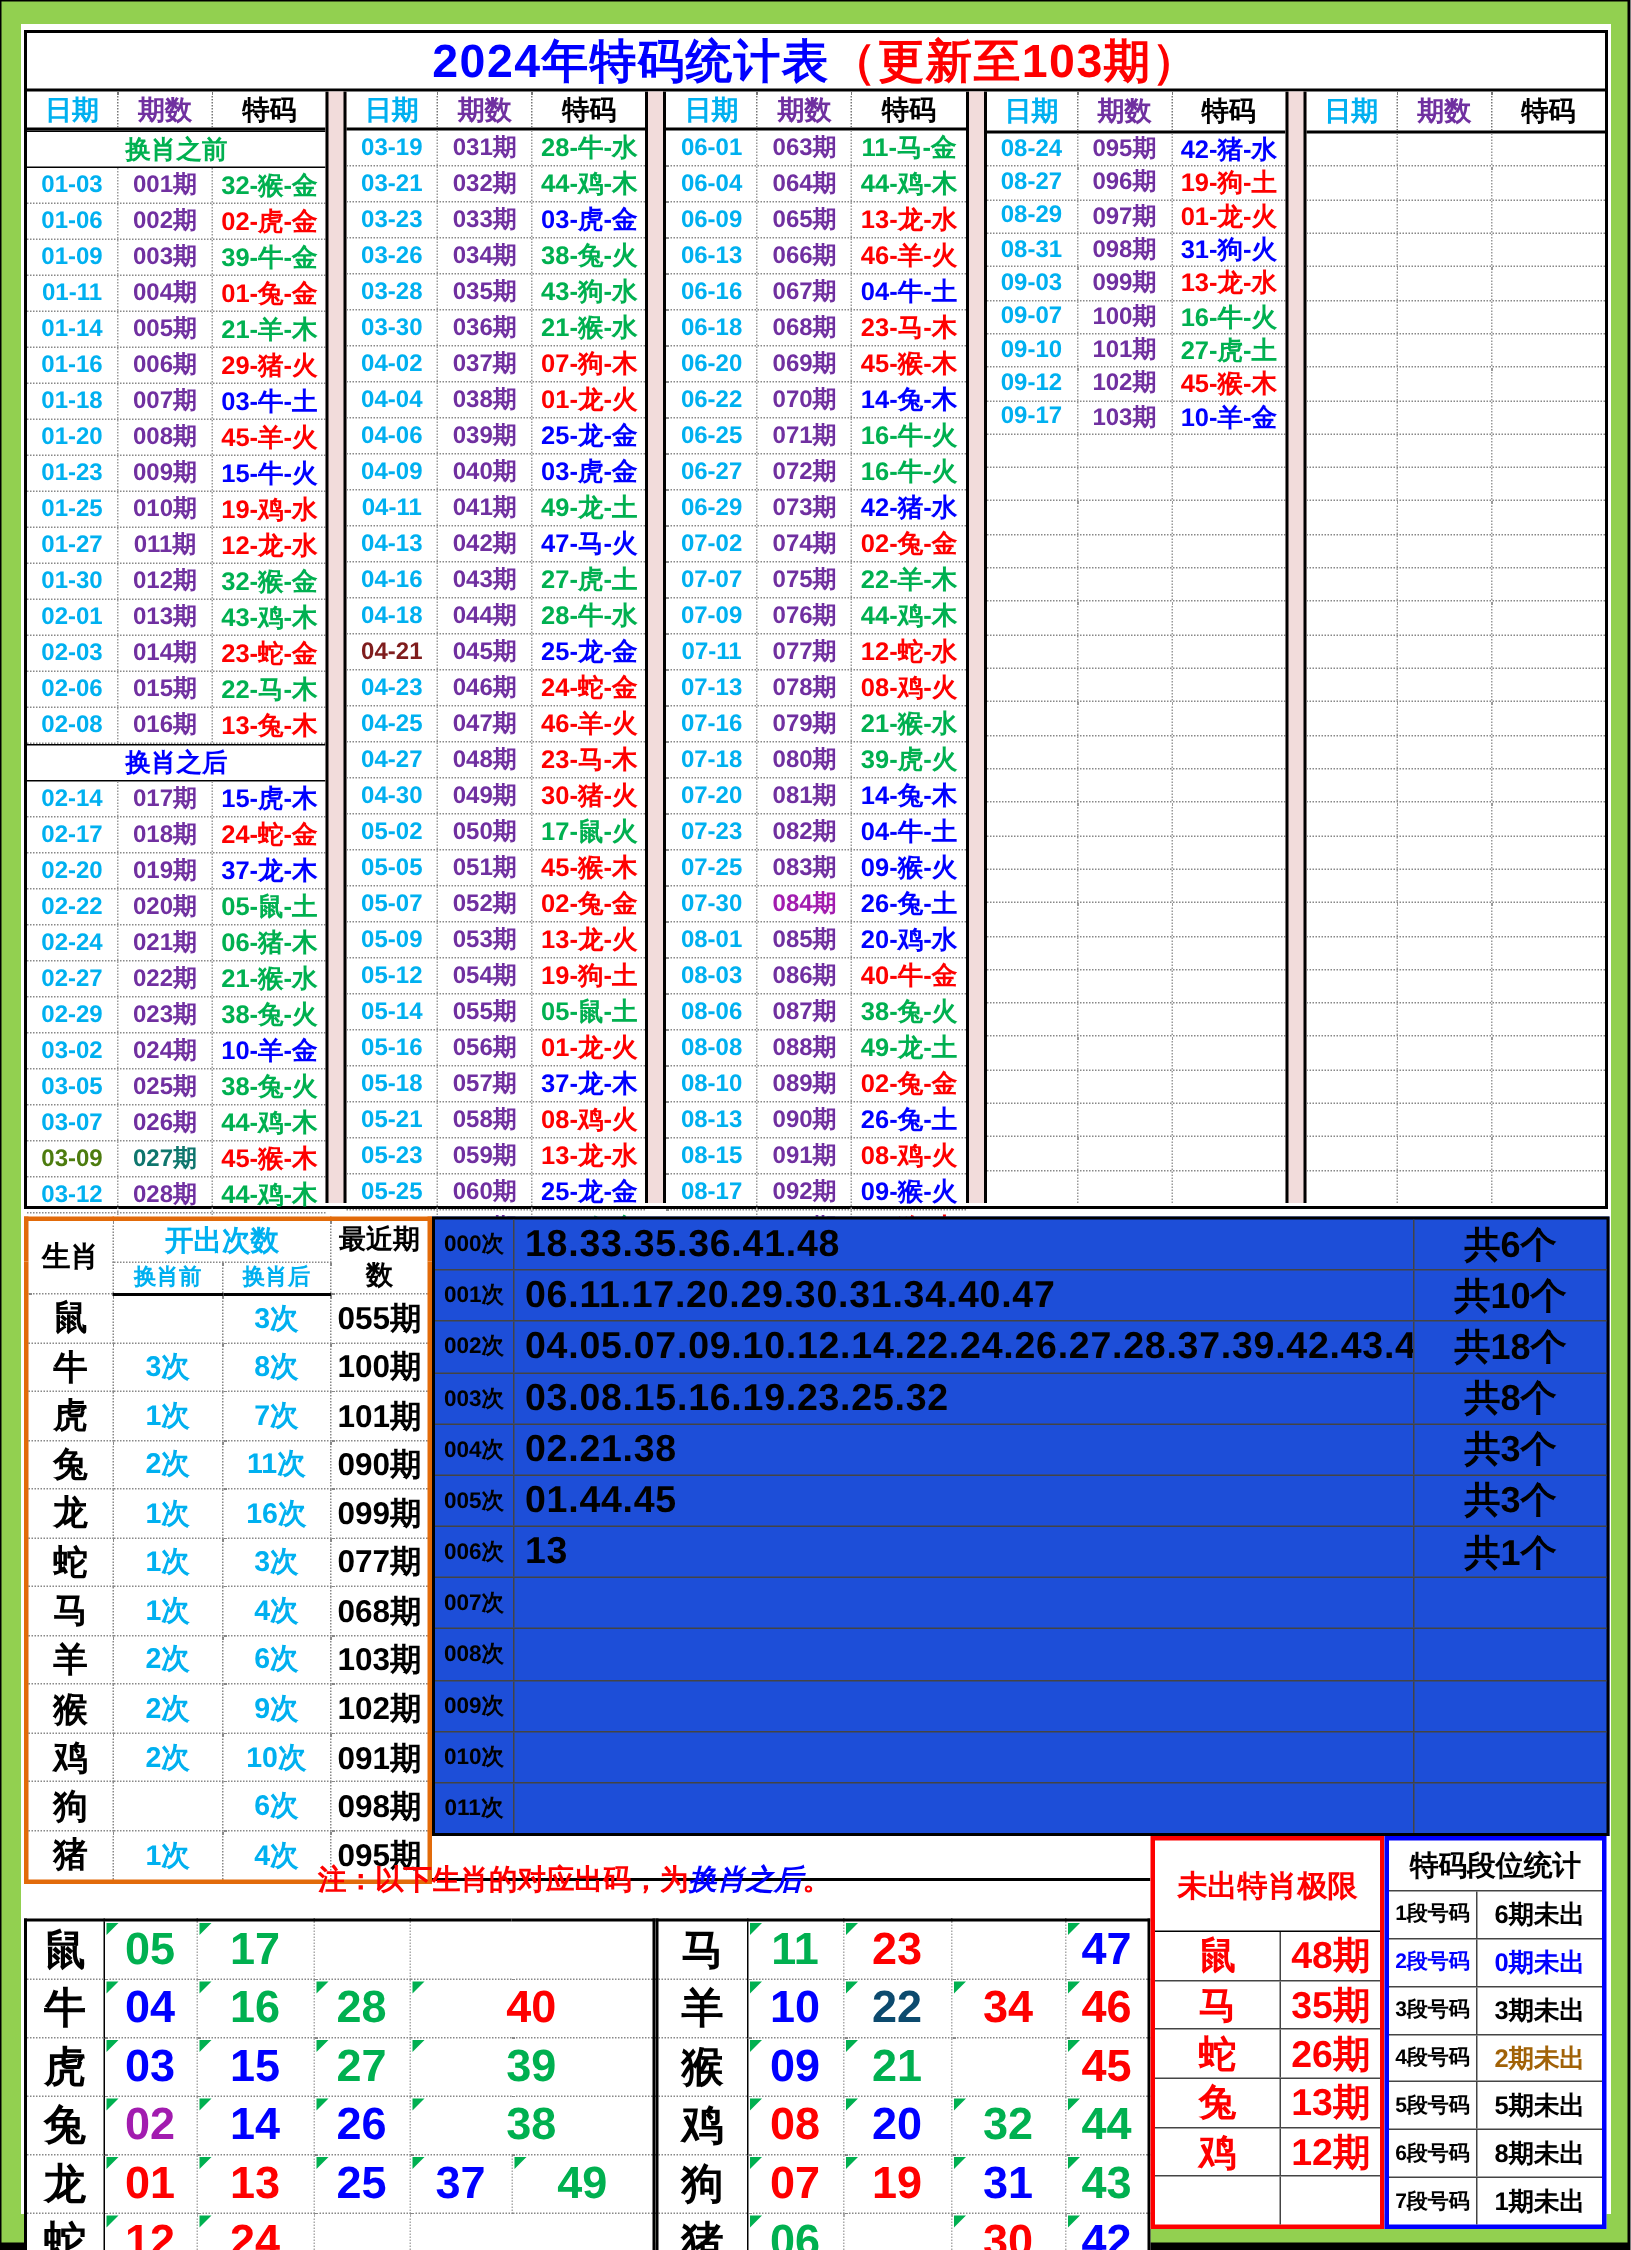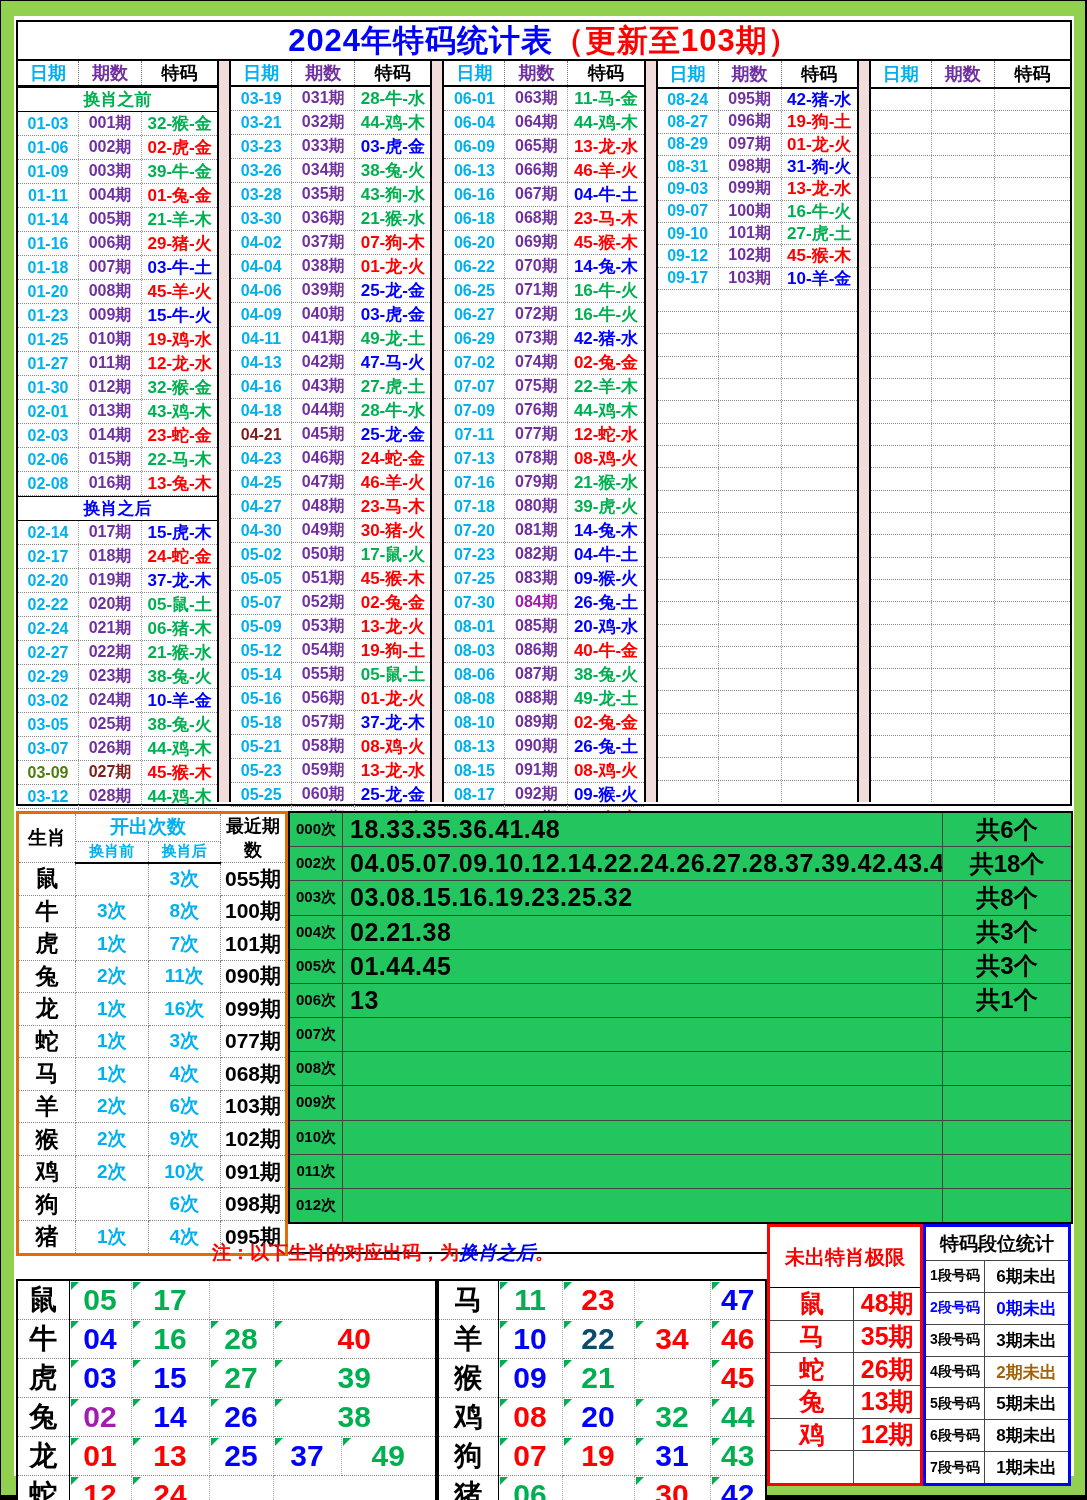--- a/index.html
+++ b/index.html
@@ -42,21 +42,21 @@
   #zstats tbody tr td{border-bottom:1px dotted #888;}
   #zstats tbody tr:last-child td{border-bottom:none;}
   .zs-name{font-size:23px;color:#000;}
   .zs-cnt{font-size:19px;color:#00B0F0;}
   .zs-rec{font-size:21px;color:#000;}
   #zstats th{font-size:19px;}
   .th-cyan{color:#00B0F0;}
   .th-small{font-size:15px !important;color:#00B0F0;}
 
   #freq{position:absolute;left:274px;top:0;width:785px;height:413px;border:2px solid #000;
-        display:flex;flex-direction:column;background:#22c55e;box-sizing:border-box;}
+        display:flex;flex-direction:column;background:#1d4ed8;box-sizing:border-box;}
   .frow{flex:1;display:flex;border-bottom:1px solid #444;min-height:0;}
   .frow:last-child{border-bottom:none;}
   .flabel{width:52px;display:flex;align-items:center;justify-content:center;
           font-size:15px;border-right:1px solid #444;}
   .fnums{flex:1;display:flex;align-items:center;padding-left:7px;font-size:25px;
          letter-spacing:0.5px;white-space:nowrap;overflow:hidden;}
   .fcount{width:128px;display:flex;align-items:center;justify-content:center;
           font-size:24px;border-left:1px solid #444;}
 
   #note-line{position:absolute;left:274px;top:441px;width:479px;border-top:2px solid #000;}
@@ -246,21 +246,21 @@
                 <span class="rc period" style="color: rgb(112, 48, 160);">025期</span>
                 <span class="rc code" style="color: rgb(0, 176, 80);">38-兔-火</span>
               </div>
               <div class="rrow">
                 <span class="rc date" style="color: rgb(0, 176, 240);">03-07</span>
                 <span class="rc period" style="color: rgb(112, 48, 160);">026期</span>
                 <span class="rc code" style="color: rgb(0, 176, 80);">44-鸡-木</span>
               </div>
               <div class="rrow">
                 <span class="rc date" style="color: #4d7c0f;">03-09</span>
-                <span class="rc period" style="color: #7f1d1d;">027期</span>
+                <span class="rc period" style="color: #0f766e;">027期</span>
                 <span class="rc code" style="color: rgb(254, 0, 0);">45-猴-木</span>
               </div>
               <div class="rrow">
                 <span class="rc date" style="color: rgb(0, 176, 240);">03-12</span>
                 <span class="rc period" style="color: rgb(112, 48, 160);">028期</span>
                 <span class="rc code" style="color: rgb(0, 176, 80);">44-鸡-木</span>
               </div>
               <div class="rrow">
                 <span class="rc date" style="color: rgb(0, 176, 240);">03-14</span>
                 <span class="rc period" style="color: rgb(112, 48, 160);">029期</span>
@@ -1046,20 +1046,25 @@
           </tbody>
     </table>
 
     <div id="freq">
           <div class="frow">
             <span class="flabel">000次</span>
             <span class="fnums">18.33.35.36.41.48</span>
             <span class="fcount">共6个</span>
           </div>
           <div class="frow">
+            <span class="flabel">001次</span>
+            <span class="fnums">06.11.17.20.29.30.31.34.40.47</span>
+            <span class="fcount">共10个</span>
+          </div>
+          <div class="frow">
             <span class="flabel">002次</span>
             <span class="fnums">04.05.07.09.10.12.14.22.24.26.27.28.37.39.42.43.46.49</span>
             <span class="fcount">共18个</span>
           </div>
           <div class="frow">
             <span class="flabel">003次</span>
             <span class="fnums">03.08.15.16.19.23.25.32</span>
             <span class="fcount">共8个</span>
           </div>
           <div class="frow">
@@ -1092,25 +1097,20 @@
             <span class="fnums"></span>
             <span class="fcount"></span>
           </div>
           <div class="frow">
             <span class="flabel">010次</span>
             <span class="fnums"></span>
             <span class="fcount"></span>
           </div>
           <div class="frow">
             <span class="flabel">011次</span>
-            <span class="fnums"></span>
-            <span class="fcount"></span>
-          </div>
-          <div class="frow">
-            <span class="flabel">012次</span>
             <span class="fnums"></span>
             <span class="fcount"></span>
           </div>
         </div>
 
     <div id="note-line"></div>
     <div id="note">
           <span class="n-red">注：以下生肖的对应出码，为</span>
           <span class="n-blue">换肖之后</span>
           <span class="n-red">。</span>

